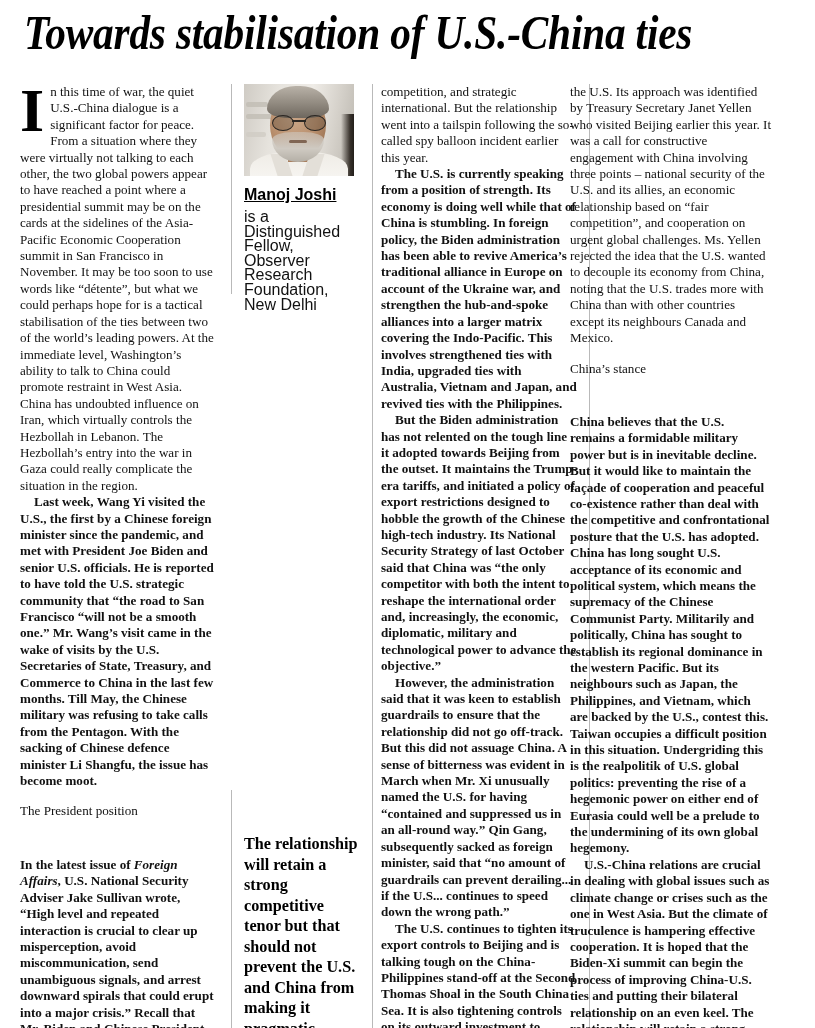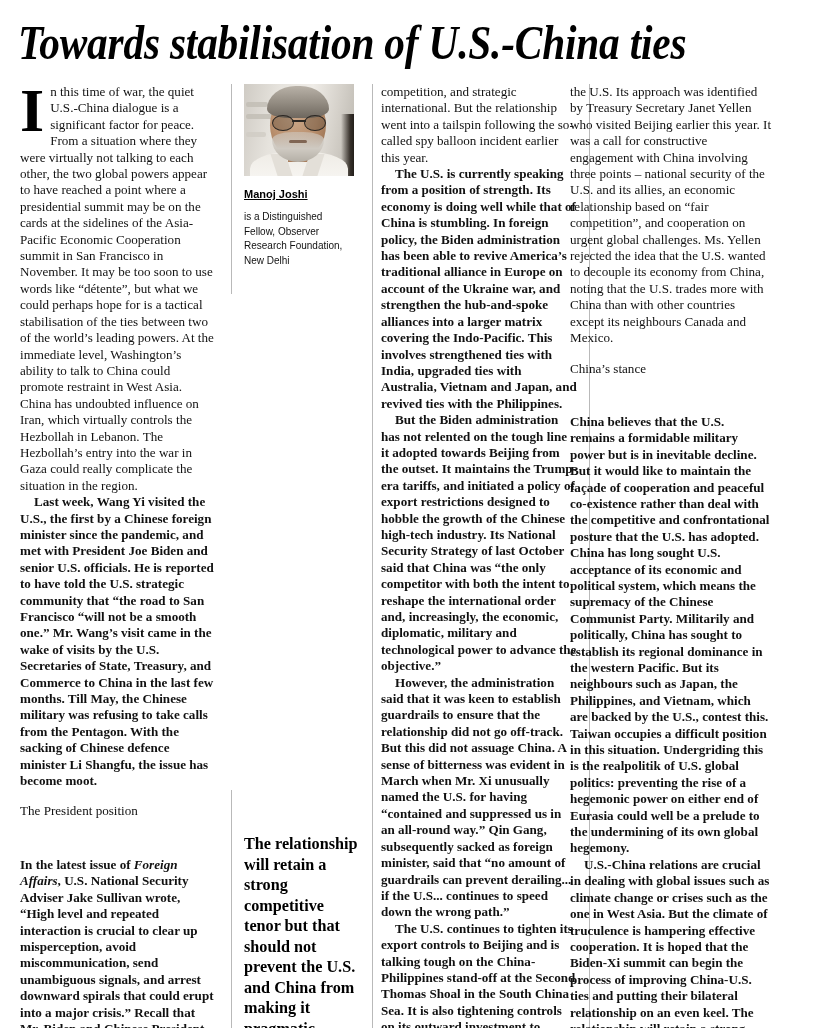--- a/index.html
+++ b/index.html
@@ -20,23 +20,24 @@
     position: relative;
     width: 815px;
     height: 1028px;
     box-sizing: border-box;
   }
 
   
   .headline-wrap {
     position: absolute;
     left: 18px;
-    top: 16px;
+    top: 6px;
     width: 784px;
     height: 58px;
+    text-align: right;
   }
   .headline {
     font-family: "Liberation Serif", "DejaVu Serif", serif;
     font-style: italic;
     font-weight: bold;
     font-size: 48px;
     line-height: 54px;
     letter-spacing: -0.2px;
     white-space: nowrap;
     transform: scaleX(0.86);
@@ -207,29 +208,29 @@
     position: absolute;
     left: 44px; bottom: 14px;
     width: 22px; height: 16px;
     background: #a97f5e;
   }
 
   .author-name {
     margin-top: 11px;
     font-family: "Liberation Sans", "DejaVu Sans", sans-serif;
     font-weight: bold;
-    font-size: 11px;
+    font-size: 16px;
     line-height: 15px;
     text-decoration: underline;
     color: #000000;
   }
   .author-bio {
     margin-top: 8px;
     font-family: "Liberation Sans", "DejaVu Sans", sans-serif;
-    font-size: 10px;
+    font-size: 16px;
     line-height: 14.6px;
     color: #111111;
   }
 
   
   #pullquote {
     position: absolute;
     left: 244px;
     top: 834px;
     width: 120px;

